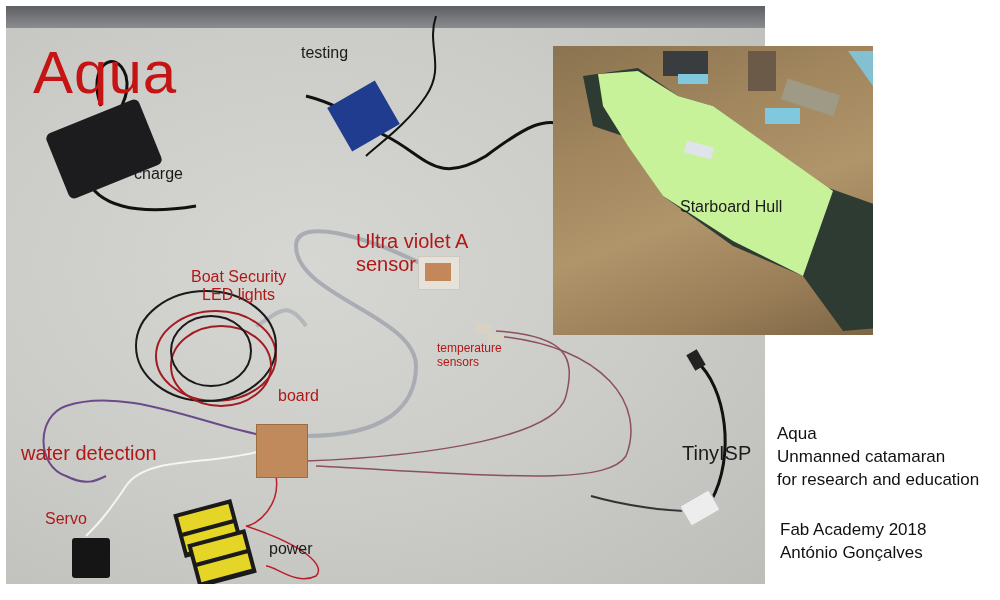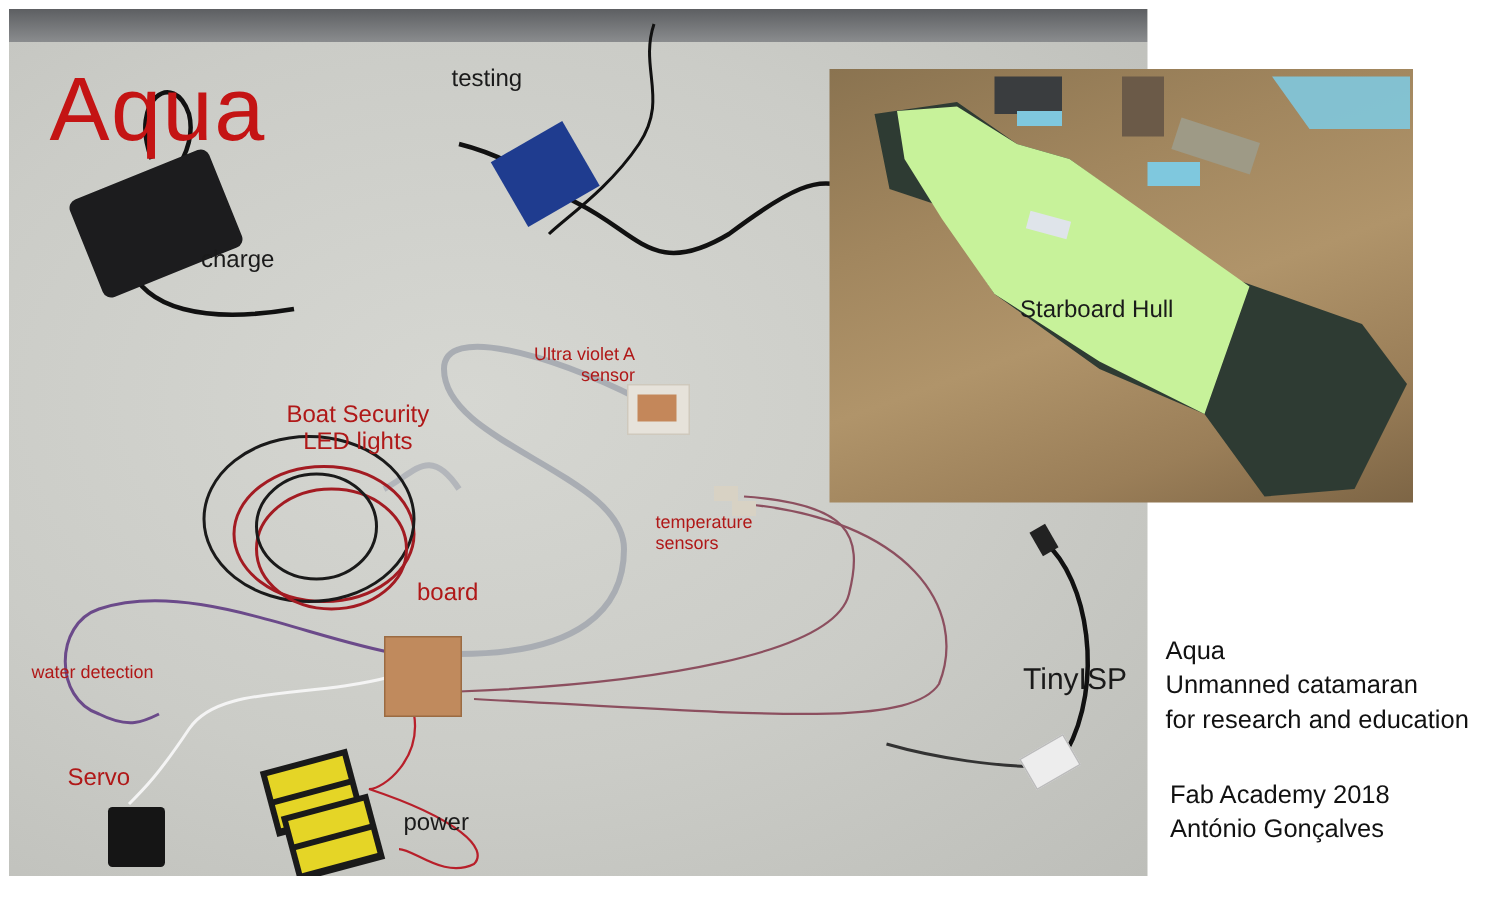--- a/index.html
+++ b/index.html
@@ -1,20 +1,20 @@
 <!DOCTYPE html>
 <html><head>
 <meta charset="utf-8">
 <style>
   html, body { margin:0; padding:0; }
   body { width:1000px; height:600px; background:#ffffff; position:relative; overflow:hidden; font-family:"Liberation Sans", sans-serif; }
   .photo-main { position:absolute; left:6px; top:6px; width:759px; height:578px; overflow:hidden;
     background: radial-gradient(ellipse at 40% 45%, #d6d7d2 0%, #cbccc7 55%, #bdbeb9 100%); }
   .photo-main .top-edge { position:absolute; left:0; top:0; width:100%; height:22px; background:linear-gradient(#5d5f62,#8a8c8e); }
-  .photo-hull { position:absolute; left:553px; top:46px; width:389px; height:289px; overflow:hidden;
+  .photo-hull { position:absolute; left:553px; top:46px; width:320px; height:289px; overflow:hidden;
     background: linear-gradient(160deg, #8a7350 0%, #a1865e 30%, #b0946a 55%, #9a7e58 80%, #7d6545 100%); }
   .lbl { position:absolute; white-space:nowrap; line-height:1.15; }
   .red { color:#b01818; font-size:17px; }
   .blk { color:#1a1a1a; font-size:17px; }
   .title { color:#c41414; font-size:60px; font-weight:normal; letter-spacing:1px; }
   .caption { position:absolute; color:#111; font-size:17px; line-height:23px; white-space:nowrap; }
   .obj { position:absolute; }
   svg.wires { position:absolute; left:0; top:0; }
 </style>
 </head>
@@ -74,34 +74,34 @@
     <div style="margin:4px;height:16px;background:#e5d526;"></div>
       <div style="margin:4px;height:16px;background:#e5d526;"></div>
   </div>
 
   <div class="obj" style="left:677px;top:490px;width:32px;height:22px;background:#ededed;border:1px solid #bbb;transform:rotate(-30deg);"></div>
   <div class="obj" style="left:684px;top:345px;width:12px;height:18px;background:#222;transform:rotate(-30deg);"></div>
 
   <div class="lbl title" style="left:27px;top:32px;">Aqua</div>
   <div class="lbl blk" style="left:295px;top:38px;font-size:16px;">testing</div>
   <div class="lbl blk" style="left:128px;top:159px;font-size:16px;">charge</div>
-  <div class="lbl red" style="left:350px;top:224px;font-size:12px;text-align:right;">
+  <div class="lbl red" style="left:350px;top:224px;font-size:20px;">
     <div>Ultra violet A</div>
     <div>sensor</div>
   </div>
   <div class="lbl red" style="left:185px;top:262px;font-size:16px;text-align:center;">
     <div>Boat Security</div>
     <div>LED lights</div>
   </div>
   <div class="lbl red" style="left:431px;top:336px;font-size:12px;">
     <div>temperature</div>
     <div>sensors</div>
   </div>
   <div class="lbl red" style="left:272px;top:381px;font-size:16px;">board</div>
-  <div class="lbl red" style="left:15px;top:436px;font-size:12px;text-align:center;">water detection</div>
+  <div class="lbl red" style="left:15px;top:436px;font-size:20px;text-align:center;">water detection</div>
   <div class="lbl red" style="left:39px;top:504px;font-size:16px;">Servo</div>
   <div class="lbl blk" style="left:263px;top:534px;font-size:16px;">power</div>
   <div class="lbl blk" style="left:654px;top:436px;font-size:20px;margin-left:22px;">TinyISP</div>
 </div>
 
 <div class="photo-hull">
   <svg width="387" height="289" style="position:absolute;left:0;top:0;">
     <rect x="110" y="5" width="45" height="25" fill="#3a3d3f"></rect>
     <rect x="125" y="28" width="30" height="10" fill="#7fc8de"></rect>
     <rect x="195" y="5" width="28" height="40" fill="#6b5a48"></rect>

